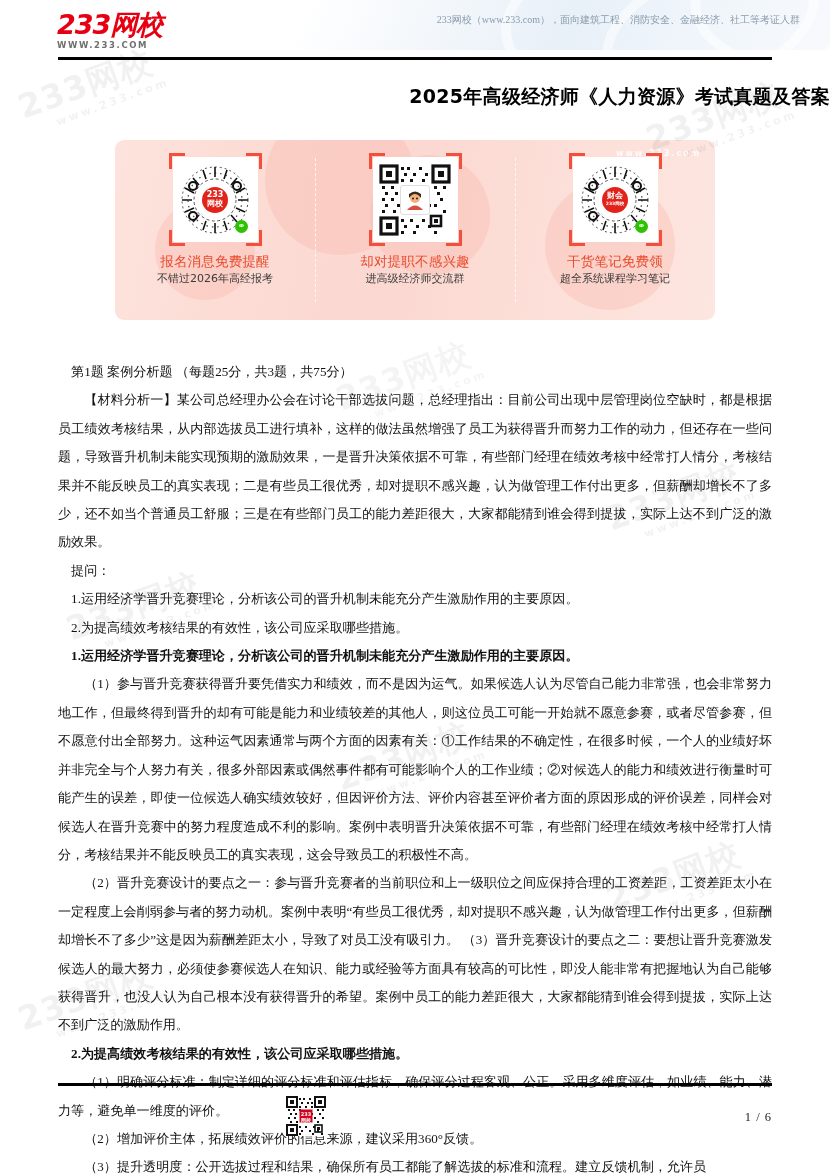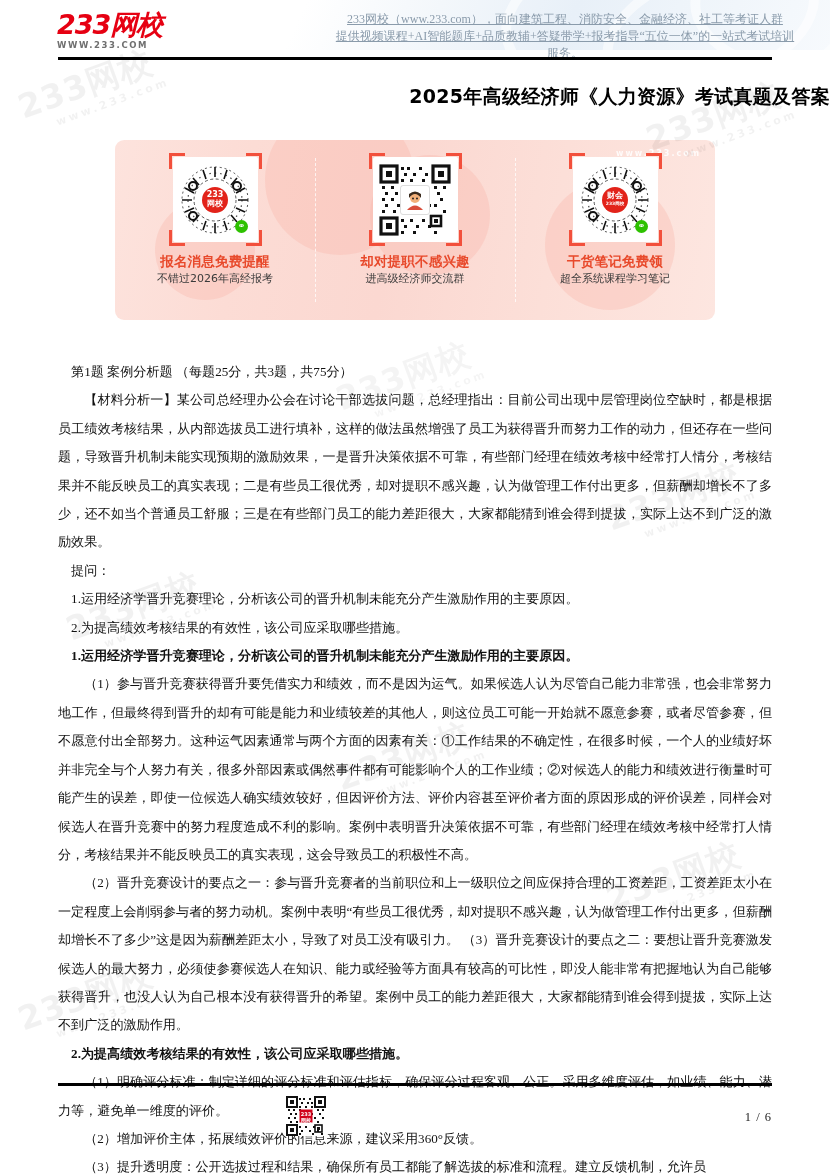--- a/index.html
+++ b/index.html
@@ -34,23 +34,23 @@
     display:block;font-size:27px;line-height:28px;font-weight:bold;
     color:#e60012;letter-spacing:-1px;font-style:italic;
   }
   .logo .url{
     display:block;font-size:8.5px;line-height:11px;font-weight:bold;
     color:#6f6f6f;letter-spacing:1.6px;margin-top:1px;
   }
 
   .header-text{
     position:absolute;left:330px;top:11px;width:470px;
-    text-align:center;color:#8a9bab;
+    text-align:right;color:#8a9bab;
     font-family:"Liberation Serif","DejaVu Serif",serif;
-    font-size:12px;line-height:17px;text-decoration:underline;
+    font-size:10px;line-height:17px;
   }
   .header-text .l2{display:block;}
 
   .rule{
     position:absolute;left:58px;width:714px;height:3px;background:#000;
   }
   .rule-top{top:57px;}
   .rule-bottom{top:1083px;}
 
   
@@ -102,21 +102,21 @@
     font-family:"DejaVu Sans","Liberation Sans",sans-serif;
     font-size:8px;line-height:8.5px;font-weight:bold;
   }
   .qr-center.sq{border-radius:3px;background:#fff;border:1px solid #ddd;padding:1px;}
   .wechat-dot{
     position:absolute;right:3px;bottom:3px;width:13px;height:13px;border-radius:50%;
     background:#2dc100;color:#fff;font-size:9px;line-height:13px;text-align:center;
     font-family:"DejaVu Sans",sans-serif;
   }
   .promo-h{
-    margin-top:11px;color:#e8492b;font-weight:bold;font-size:13.5px;
+    margin-top:11px;color:#e8492b;font-weight:normal;font-size:13.5px;
     font-family:"DejaVu Sans","Liberation Sans",sans-serif;letter-spacing:.2px;
   }
   .promo-s{
     color:#3a3a3a;font-size:11px;
     font-family:"DejaVu Sans","Liberation Sans",sans-serif;
   }
 
   
   .content{
     position:absolute;left:58px;top:358px;width:714px;
@@ -187,21 +187,20 @@
     <div class="swoosh sw3"></div>
   </div>
 
   <div class="logo">
     <span class="big">233网校</span>
     <span class="url">WWW.233.COM</span>
   </div>
 
   <div class="header-text">
     <span class="l1">233网校（www.233.com），面向建筑工程、消防安全、金融经济、社工等考证人群</span>
-    <span class="l2">提供视频课程+AI智能题库+品质教辅+答疑带学+报考指导“五位一体”的一站式考试培训服务。</span>
   </div>
 
   <div class="rule rule-top"></div>
 
   <div class="doc-title">2025年高级经济师《人力资源》考试真题及答案</div>
 
   <div class="promo">
     <div class="blob b1"></div>
     <div class="blob b2"></div>
     <div class="blob b3"></div>

